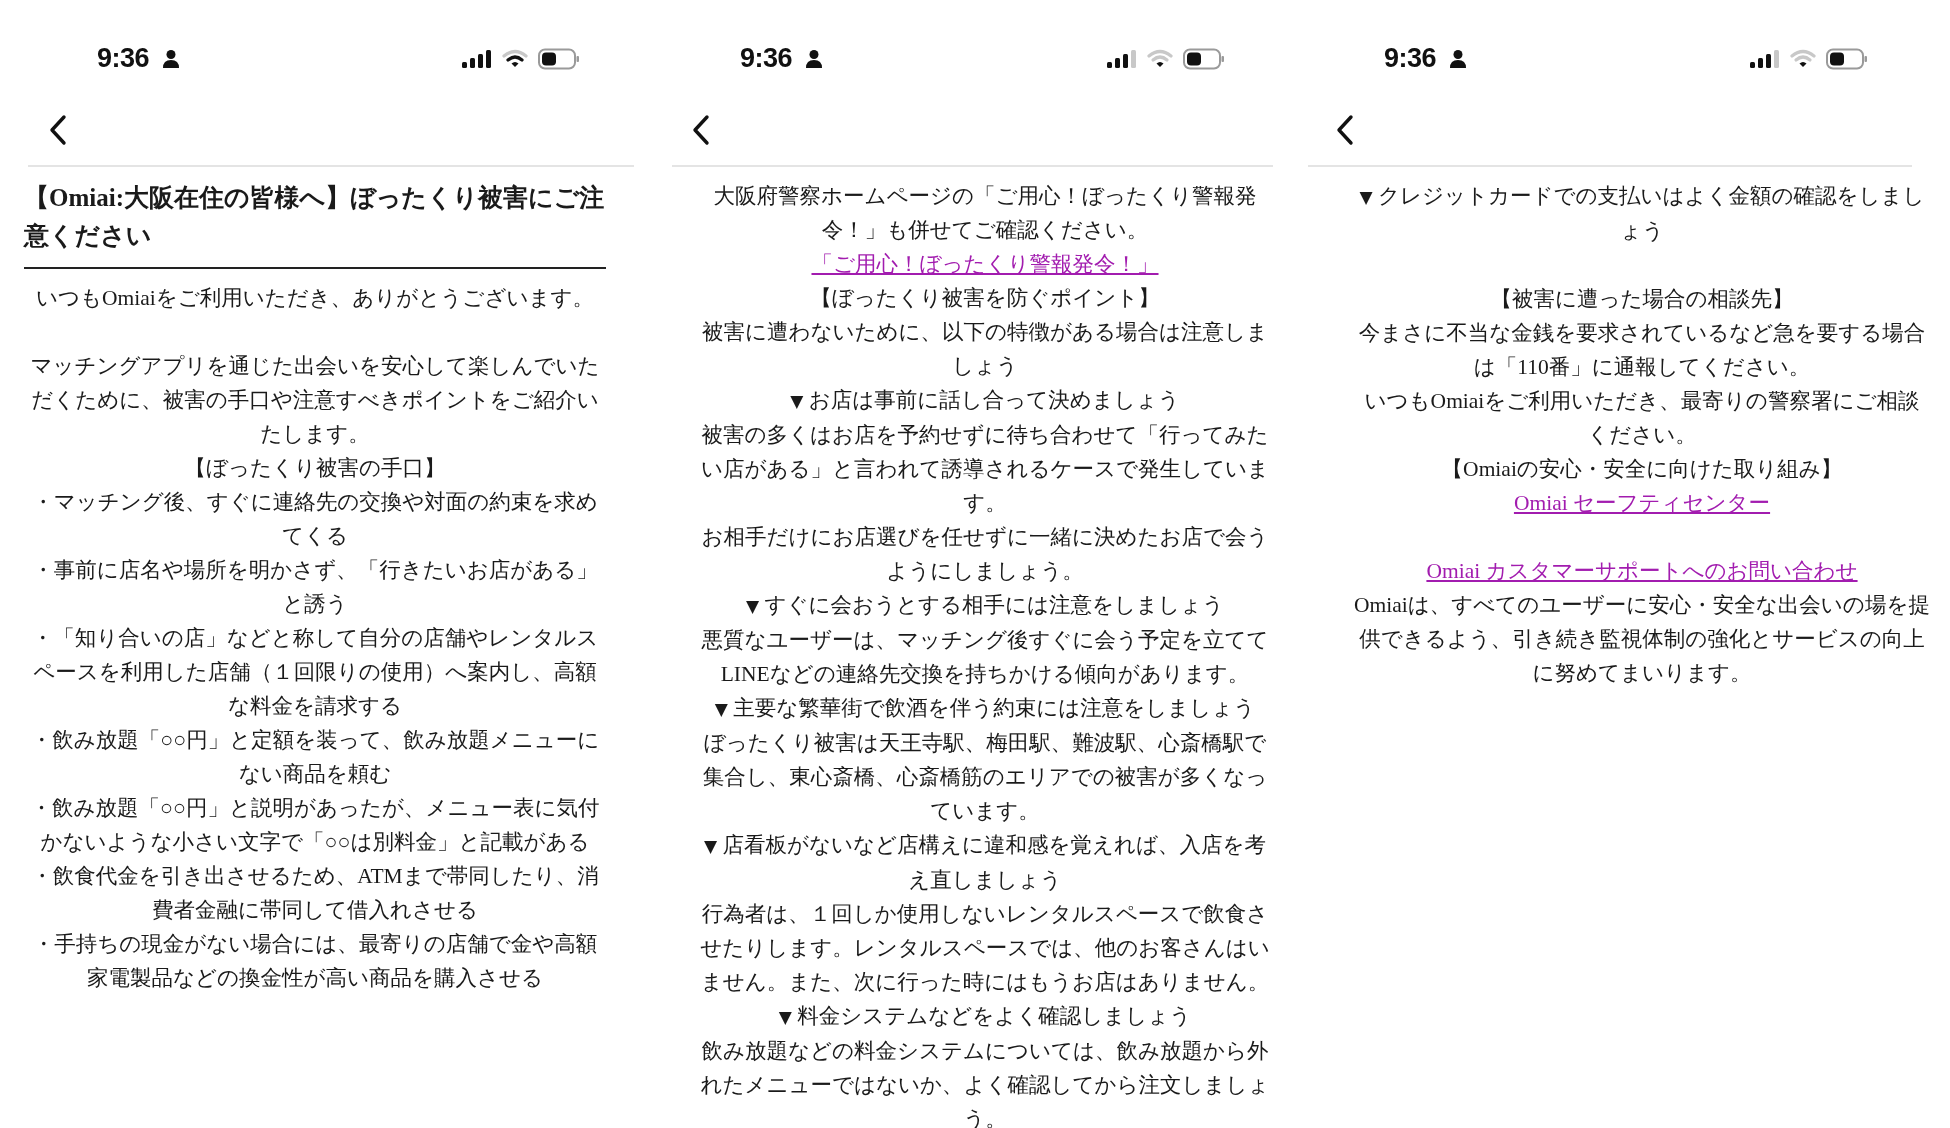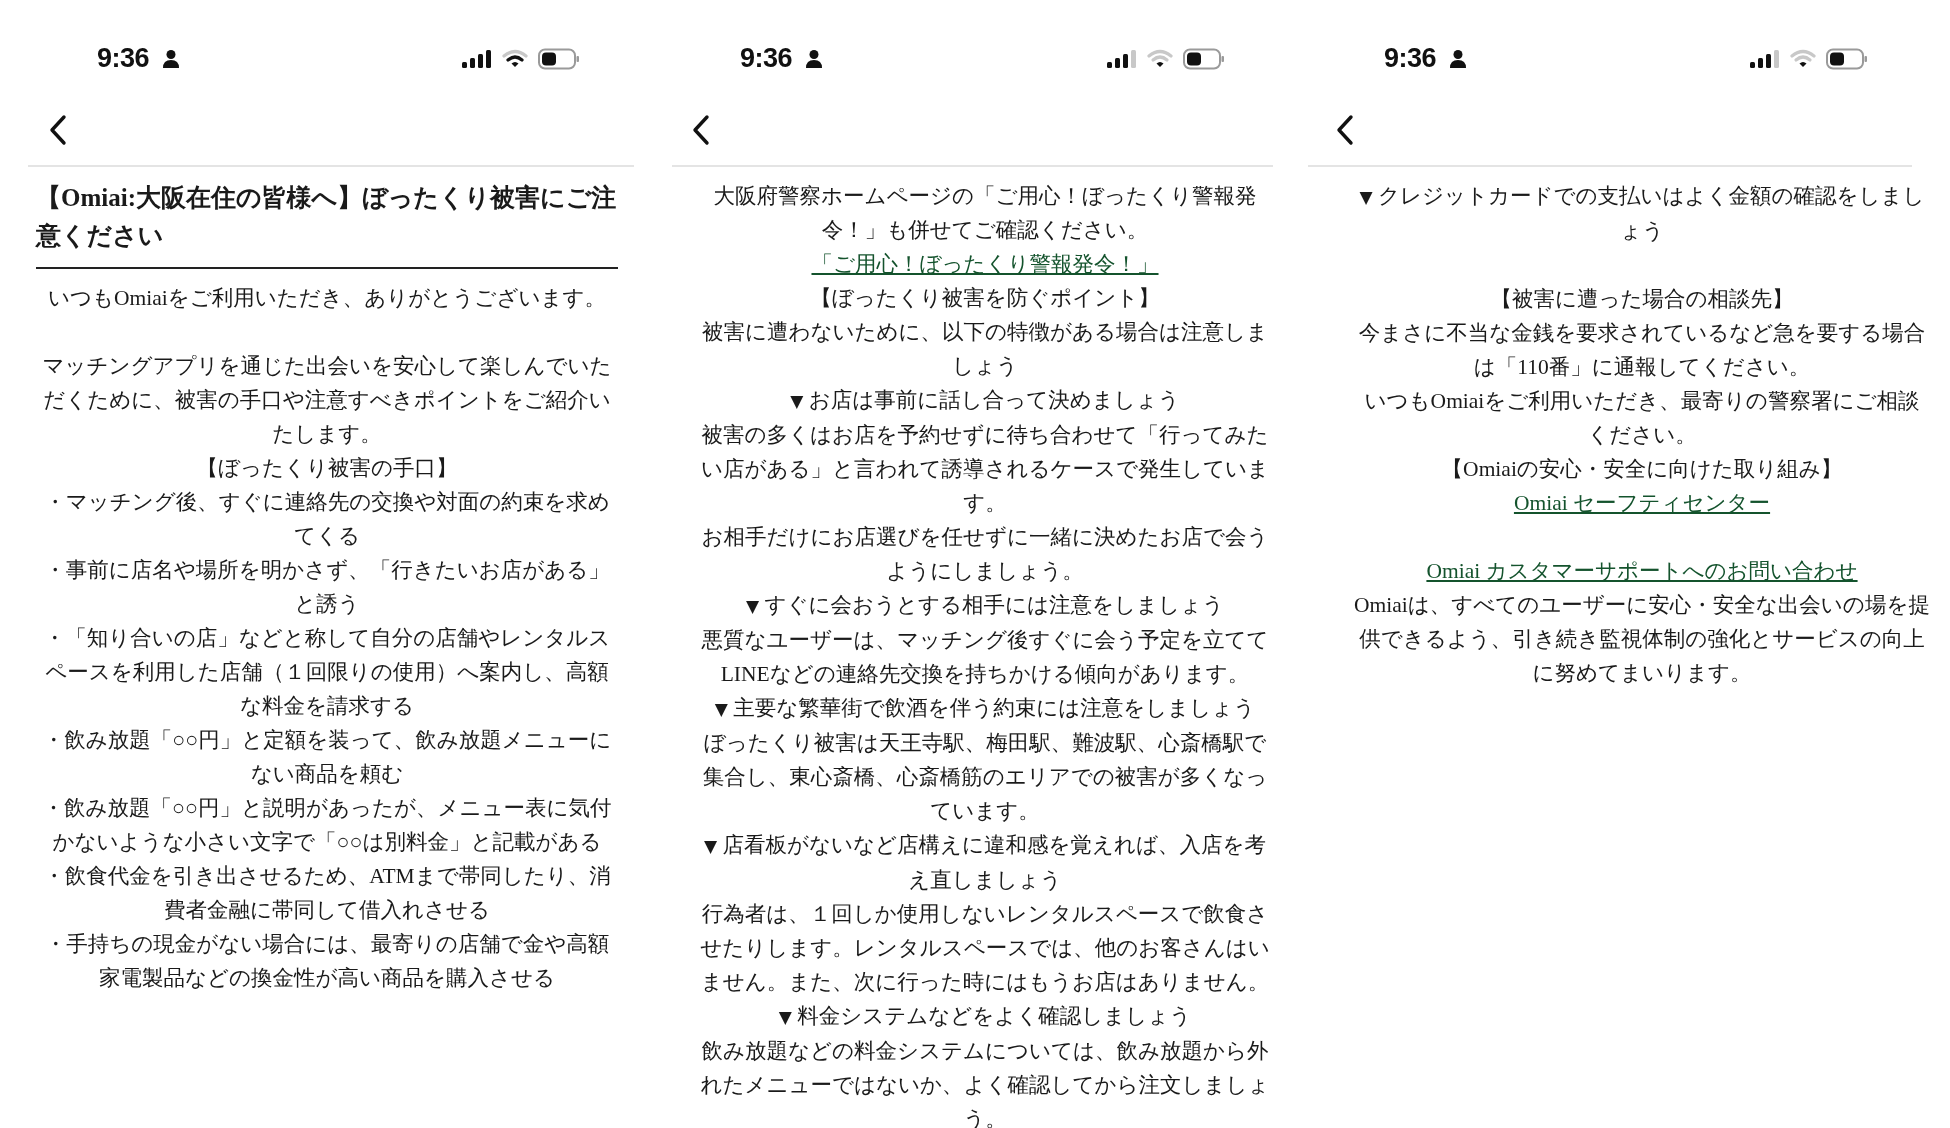--- a/index.html
+++ b/index.html
@@ -10,21 +10,21 @@
     .clock { position: absolute; top: 4px; font-family: "Liberation Sans", "DejaVu Sans", sans-serif;
              font-weight: bold; font-size: 27px; letter-spacing: -0.5px; color: #111; }
     .person-icon { position: absolute; top: 10px; width: 18px; height: 20px; }
     .status-right { position: absolute; top: 8px; height: 24px; display: flex; align-items: center; gap: 10px; }
     .back-btn { position: absolute; top: 92px; width: 40px; height: 46px; cursor: pointer; }
     .nav-sep { position: absolute; top: 150px; height: 2px; background: #e4e4e4; }
     .content { position: absolute; top: 160px; font-size: 21.5px; line-height: 34px; }
     .content p { margin: 0; text-align: center; }
     .title { font-size: 25px; line-height: 38px; margin: 0; padding-top: 4px; padding-bottom: 12px;
              border-bottom: 2px solid #222; }
-    .link { color: #14532d; text-decoration: underline; cursor: pointer; }
+    .link { color: #a21caf; text-decoration: underline; cursor: pointer; }
     .gap { height: 34px; }
     .tri { font-family: "DejaVu Sans", sans-serif; font-size: 17px; }
   </style>
 </head>
 <body>
 
 <div class="panel" style="left:0; width:650px;">
   <div class="status-bar">
     <span class="clock" style="left:97px;">9:36</span>
     <svg class="person-icon" style="left:162px;" viewBox="0 0 18 20">
@@ -50,21 +50,21 @@
       </svg>
     </div>
   </div>
   <div class="back-btn" style="left:44px;">
     <svg width="40" height="46" viewBox="0 0 40 46">
       <path d="M20 10 L8 23 L20 36" stroke="#111" stroke-width="3.4" fill="none" stroke-linecap="round" stroke-linejoin="round"></path>
     </svg>
   </div>
   <div class="nav-sep" style="left:28px; width:606px;"></div>
 
-  <div class="content" style="left:36px; width:582px;">
+  <div class="content" style="left:24px; width:582px;">
     <h1 class="title">【Omiai:大阪在住の皆様へ】ぼったくり被害にご注意ください</h1>
     <div style="height:12px"></div>
     <p>いつもOmiaiをご利用いただき、ありがとうございます。</p>
     <div class="gap"></div>
     <p>マッチングアプリを通じた出会いを安心して楽しんでいただくために、被害の手口や注意すべきポイントをご紹介いたします。</p>
     <p>【ぼったくり被害の手口】</p>
     <p>・マッチング後、すぐに連絡先の交換や対面の約束を求めてくる</p>
     <p>・事前に店名や場所を明かさず、「行きたいお店がある」と誘う</p>
     <p>・「知り合いの店」などと称して自分の店舗やレンタルスペースを利用した店舗（１回限りの使用）へ案内し、高額な料金を請求する</p>
     <p>・飲み放題「○○円」と定額を装って、飲み放題メニューにない商品を頼む</p>

